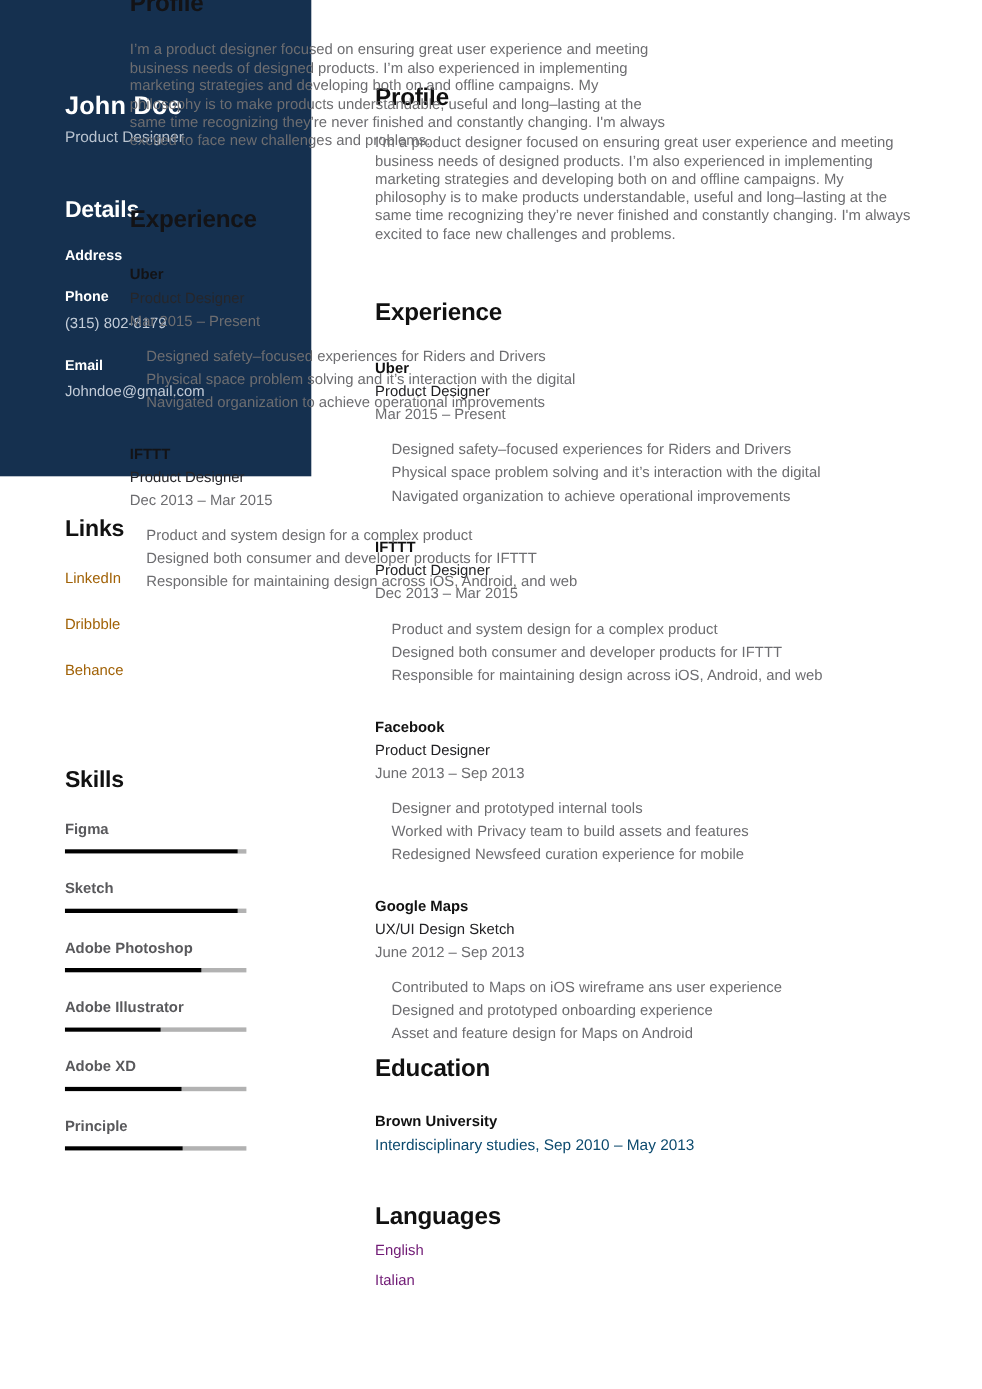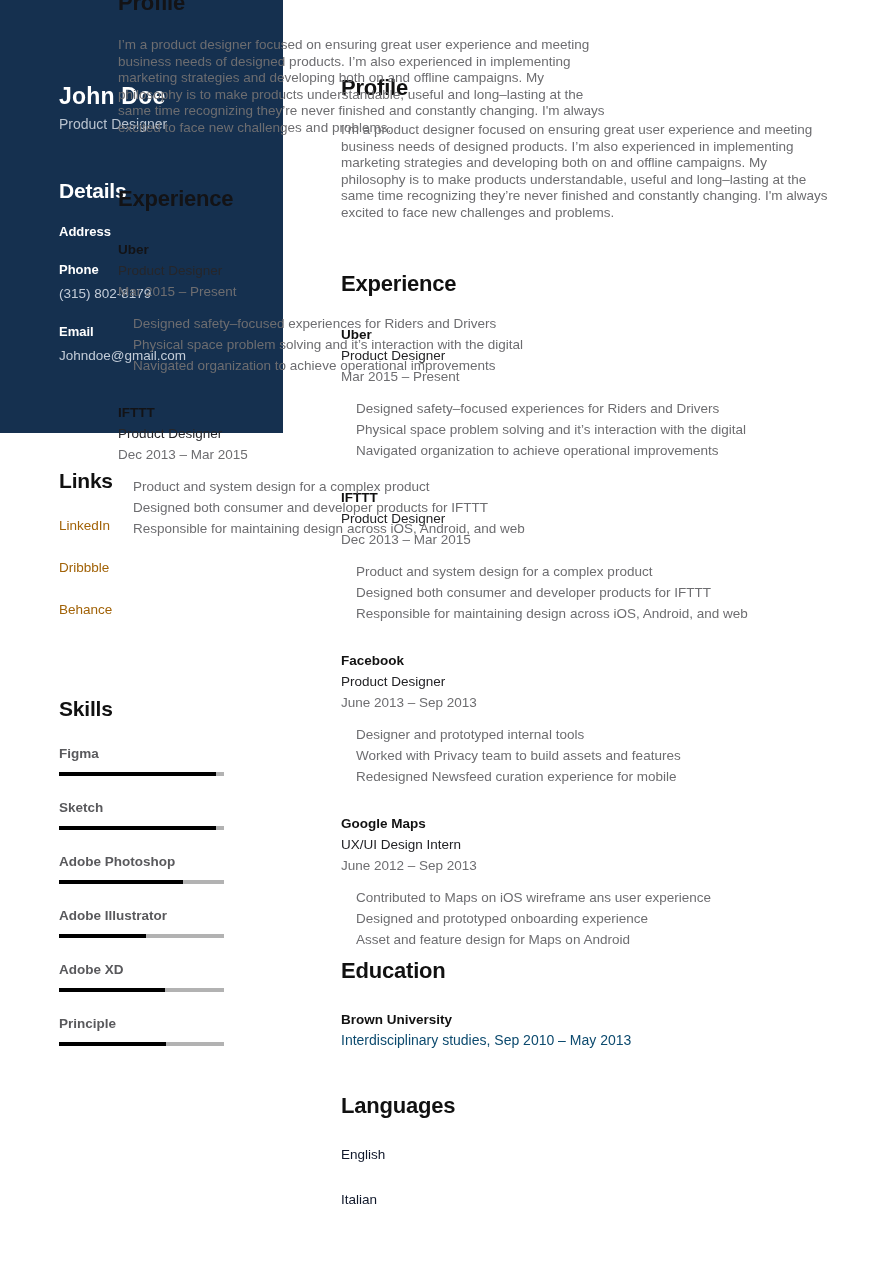--- a/index.html
+++ b/index.html
@@ -182,23 +182,23 @@
     line-height: 21px;
   }
   .edu-detail {
     font-size: 14px;
     color: #0c4a6e;
     line-height: 21px;
   }
 
   .lang-item {
     font-size: 13.5px;
-    color: #0f172a;
-    line-height: 21px;
-    margin-top: 24px;
+    color: #701a75;
+    line-height: 21px;
+    margin-top: 6px;
   }
 
   
   .ghost-layer {
     position: absolute;
     left: -223px;
     top: -85px;
     width: 893px;
     height: 1263px;
     pointer-events: none;
@@ -339,21 +339,21 @@
         <div class="job-dates">June 2013 – Sep 2013</div>
         <div class="job-bullets">
           <div class="job-bullet">Designer and prototyped internal tools</div>
           <div class="job-bullet">Worked with Privacy team to build assets and features</div>
           <div class="job-bullet">Redesigned Newsfeed curation experience for mobile</div>
         </div>
       </div>
 
       <div class="job">
         <div class="job-company">Google Maps</div>
-        <div class="job-title">UX/UI Design Intern</div>
+        <div class="job-title">UX/UI Design Sketch</div>
         <div class="job-dates">June 2012 – Sep 2013</div>
         <div class="job-bullets">
           <div class="job-bullet">Contributed to Maps on iOS wireframe ans user experience</div>
           <div class="job-bullet">Designed and prototyped onboarding experience</div>
           <div class="job-bullet">Asset and feature design for Maps on Android</div>
         </div>
       </div>
     </div>
 
     <div class="r-section" style="top:957px;">

